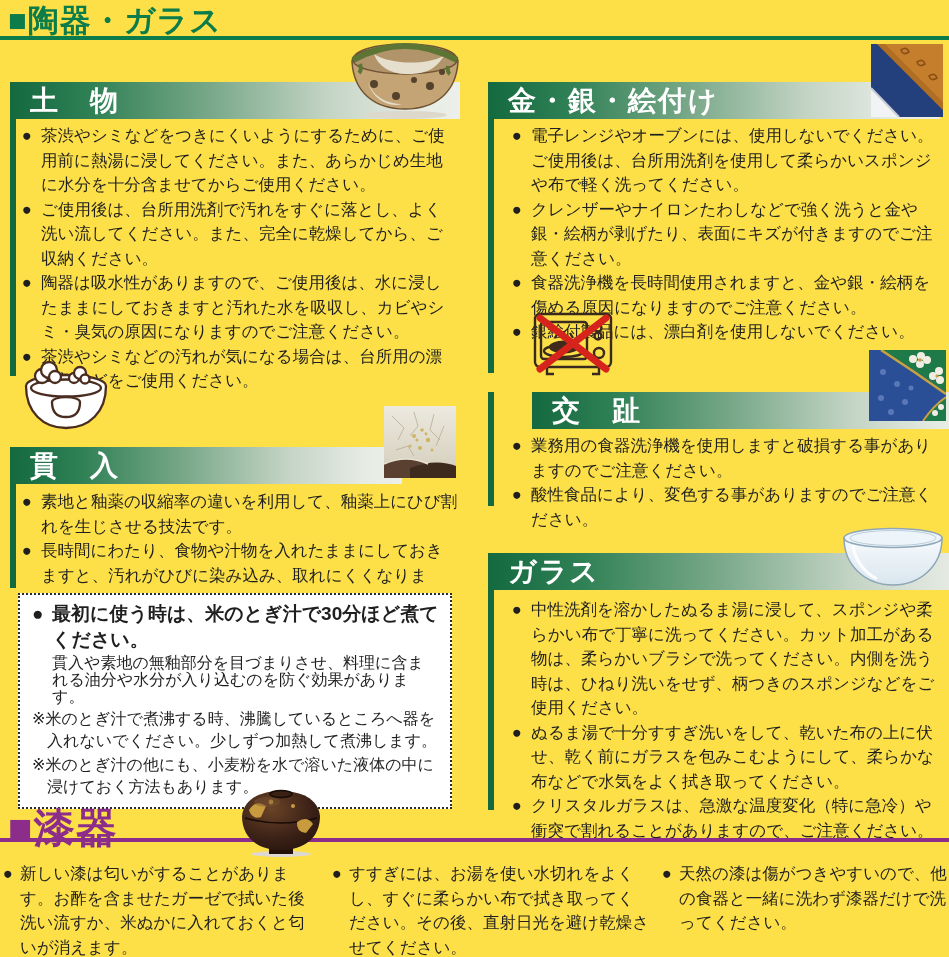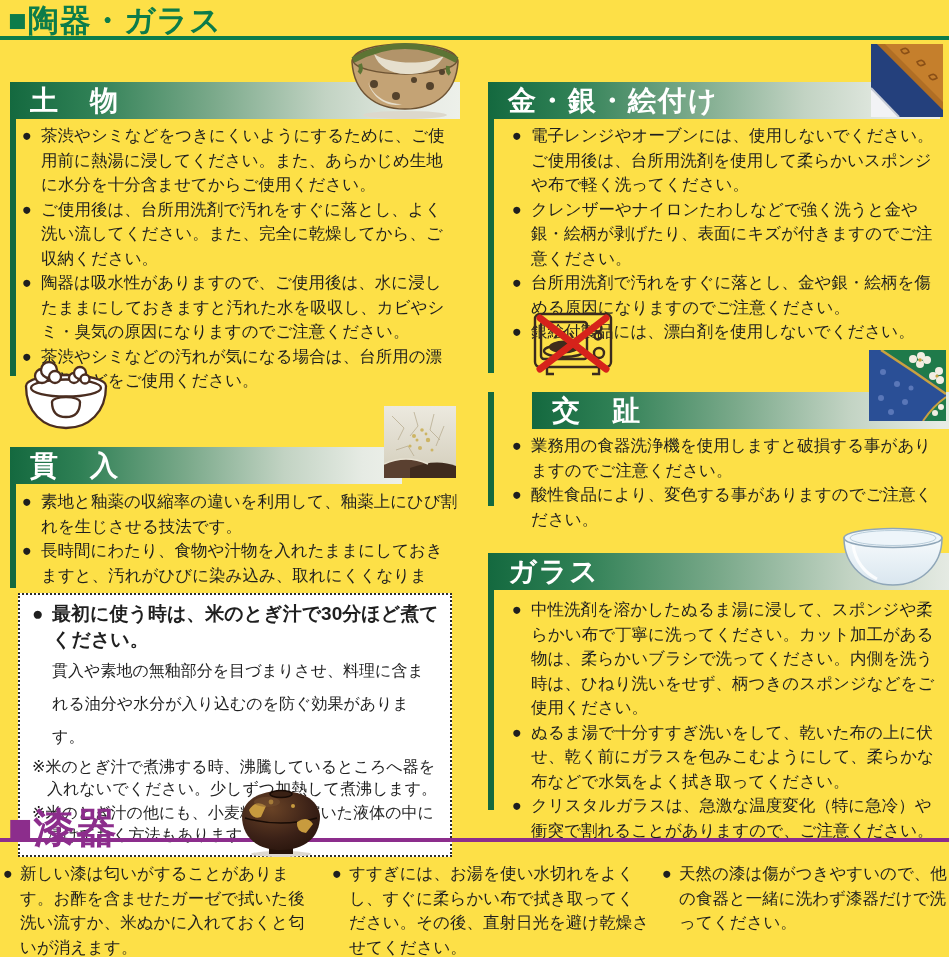--- a/index.html
+++ b/index.html
@@ -19,21 +19,21 @@
   .content{position:absolute;font-size:16.5px;line-height:24.5px;}
   .bullet{display:flex;}
   .bullet .mark{flex:0 0 19px;}
   .bullet .btext{flex:1;}
   .bcols .bullet .mark{flex:0 0 17px;}
   
   .advice{position:absolute;left:18px;top:593px;width:434px;border:2px dotted #2b2b2b;box-sizing:border-box;padding:6px 10px 10px 12px;background:#fff;}
   .advice-title{font-size:16.5px;font-weight:bold;margin:1px 0 5px;}
   .advice-main{display:flex;font-size:19px;font-weight:bold;line-height:26px;}
   .advice-main .mark{flex:0 0 20px;}
-  .advice-desc{font-size:16px;line-height:33px;margin:1px 0 3px 20px;}
+  .advice-desc{font-size:16px;line-height:17px;margin:1px 0 3px 20px;}
   .advice-note{font-size:16px;line-height:21.5px;padding-left:15px;text-indent:-15px;margin-top:3px;}
   .img{position:absolute;z-index:2;}
 </style>
 </head>
 <body>
 
 <div class="page">
 
   <div class="main-title"><span>■</span><span>陶器・ガラス</span></div>
   <div class="main-rule"></div>
@@ -170,21 +170,21 @@
     <div class="bullet">
         <span class="mark">●</span>
         <span class="btext">電子レンジやオーブンには、使用しないでください。ご使用後は、台所用洗剤を使用して柔らかいスポンジや布で軽く洗ってください。</span>
       </div>
     <div class="bullet">
         <span class="mark">●</span>
         <span class="btext">クレンザーやナイロンたわしなどで強く洗うと金や銀・絵柄が剥げたり、表面にキズが付きますのでご注意ください。</span>
       </div>
     <div class="bullet">
         <span class="mark">●</span>
-        <span class="btext">台所用洗剤で汚れをすぐに落とし、金や銀・絵柄を傷める原因になりますのでご注意ください。</span>
+        <span class="btext">食器洗浄機を長時間使用されますと、金や銀・絵柄を傷める原因になりますのでご注意ください。</span>
       </div>
     <div class="bullet">
         <span class="mark">●</span>
         <span class="btext">銀絵付製品には、漂白剤を使用しないでください。</span>
       </div>
   </div>
 
   <div class="img" style="left:531px;top:309px;">
     <svg width="92" height="72" viewBox="0 0 92 72">
       <g stroke="#3a2a1e" stroke-width="2.4" fill="none">

